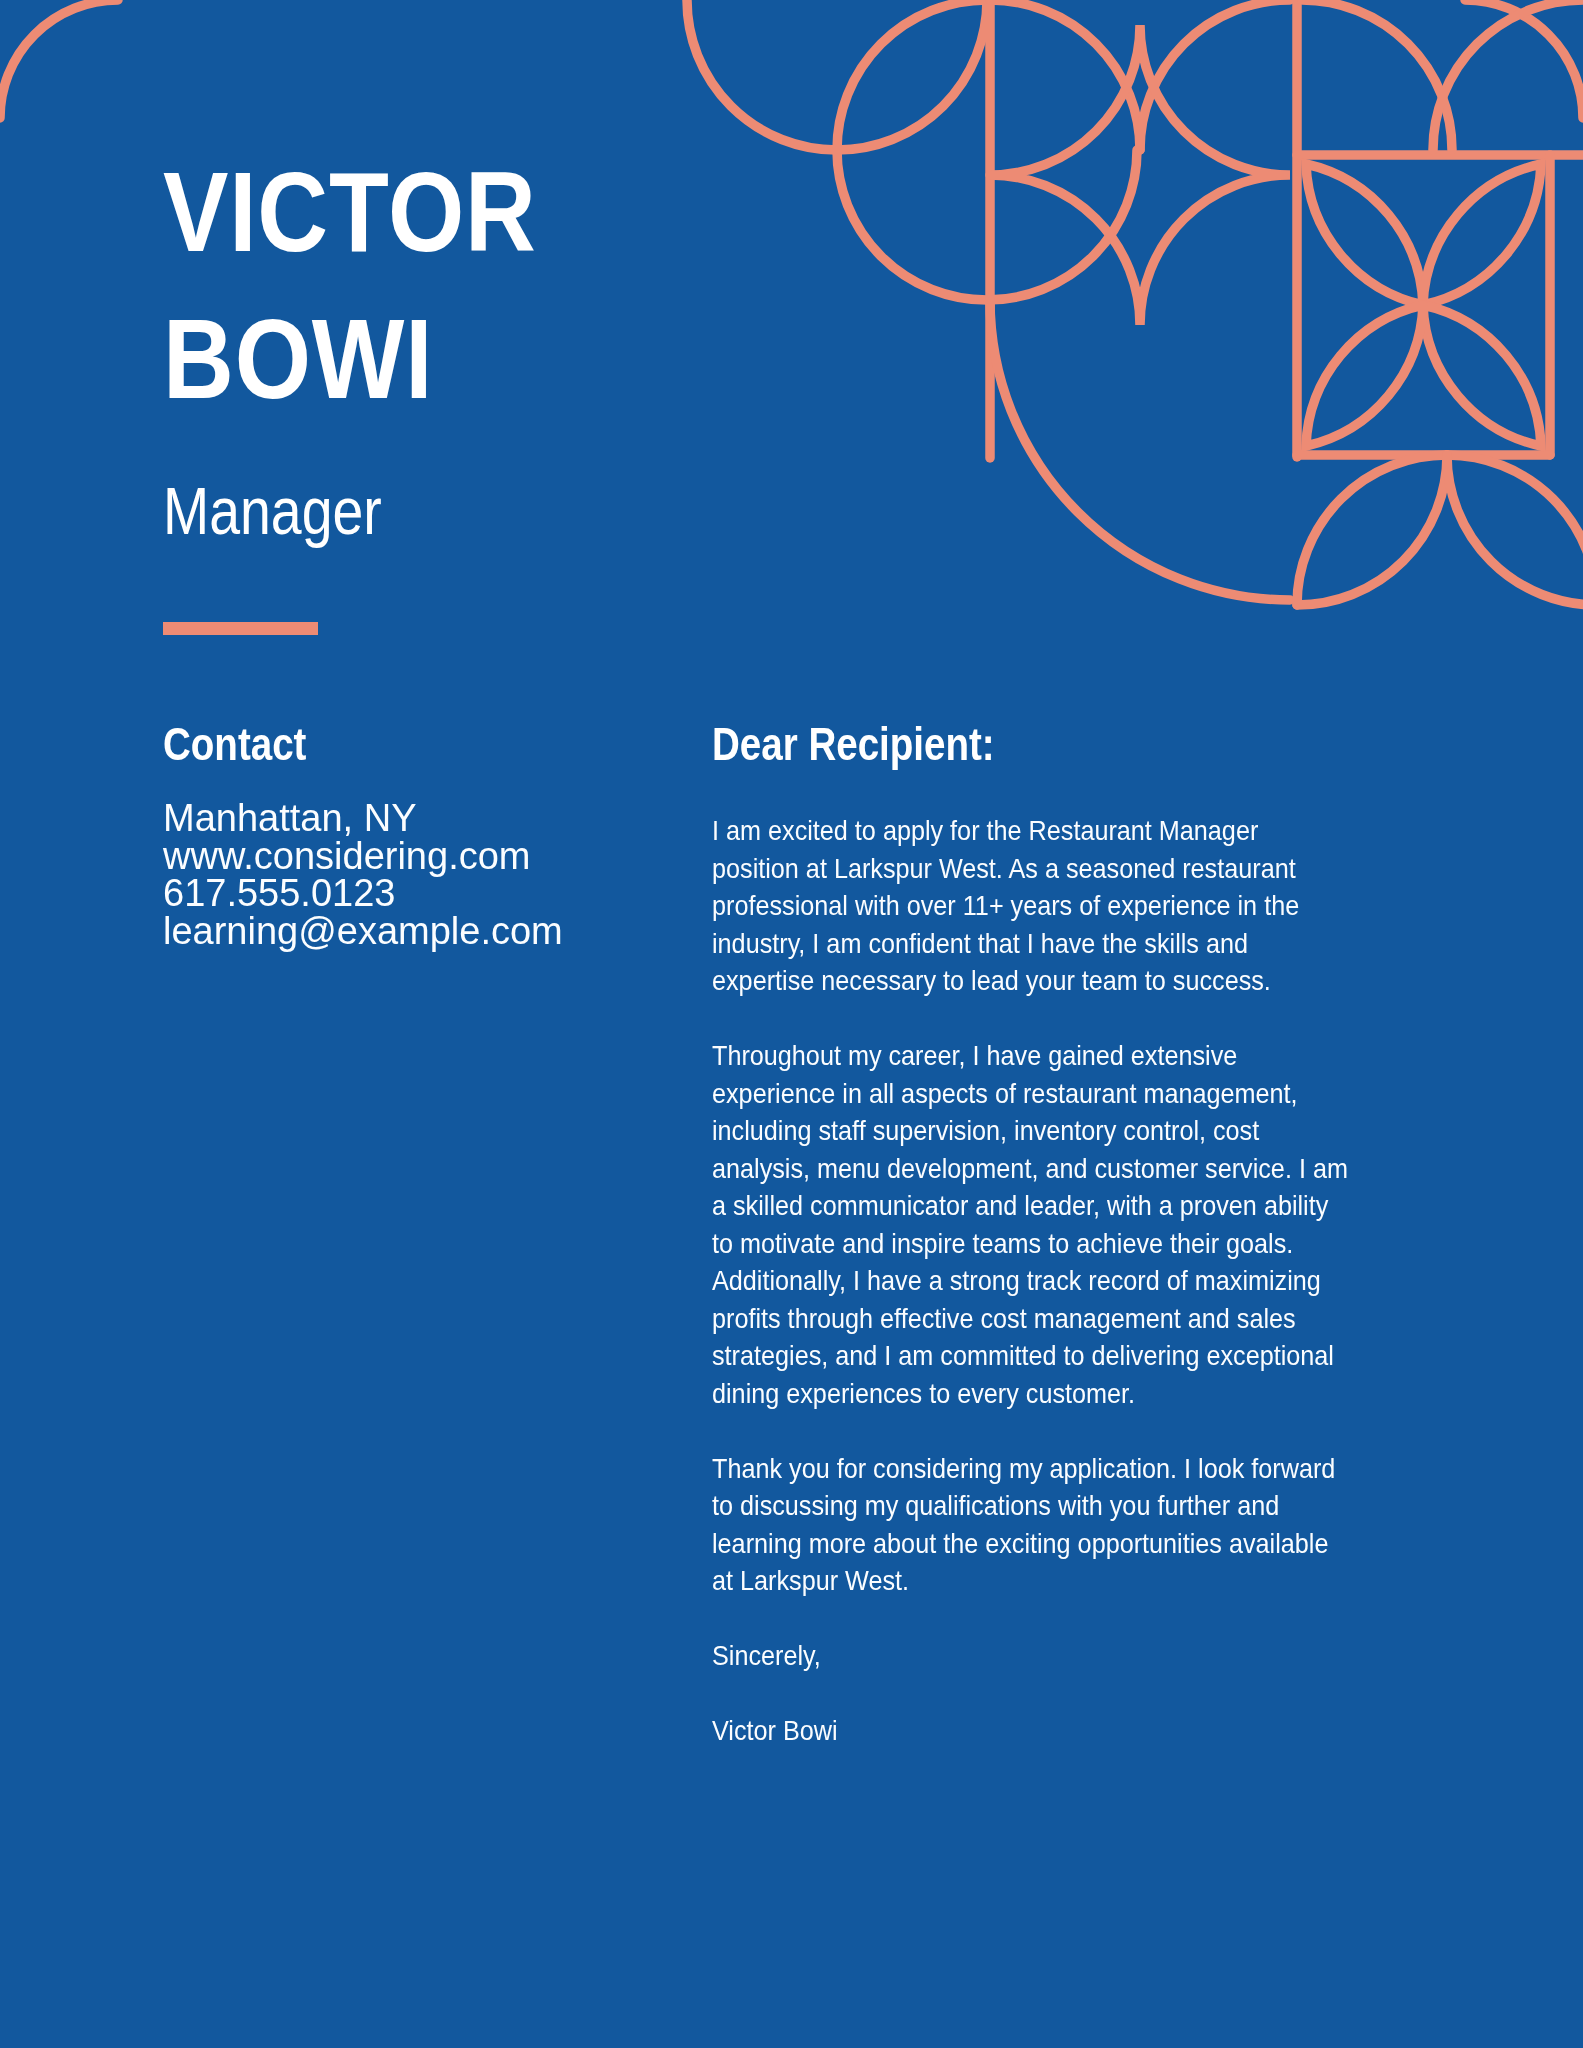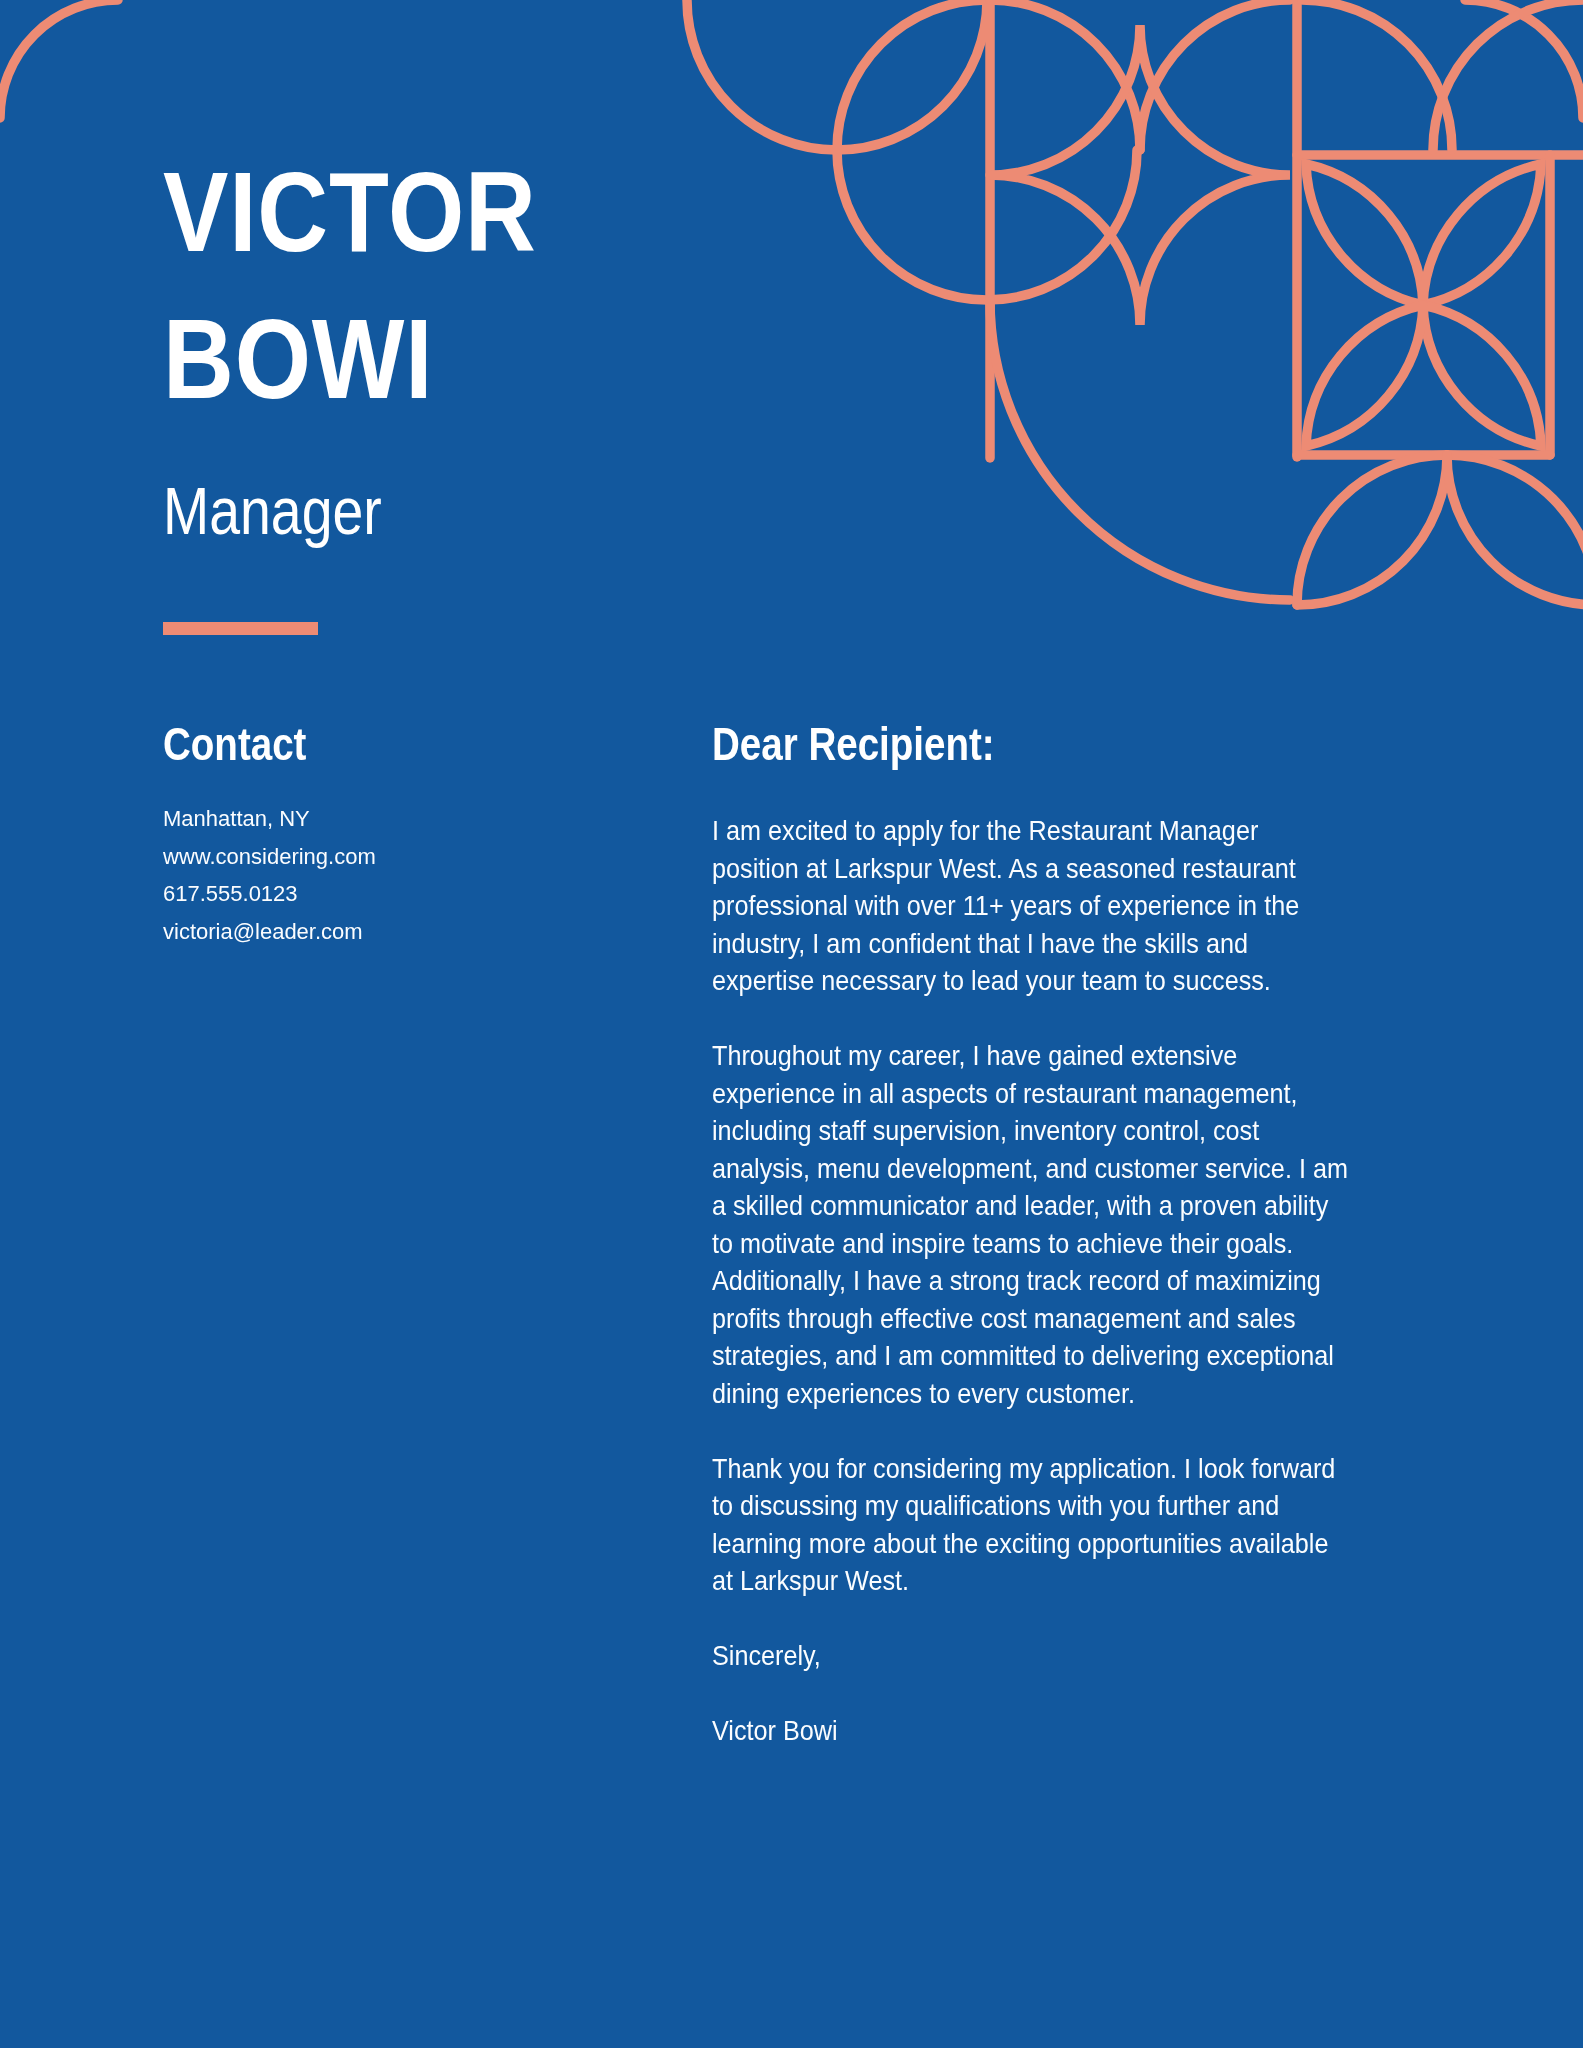--- a/index.html
+++ b/index.html
@@ -28,21 +28,21 @@
     left:163px;top:622px;width:155px;height:13px;background:#ED8B74;
   }
   .section-heading{
     color:#FFFFFF;font-weight:bold;font-size:47px;line-height:1;
     transform:scaleX(0.82);transform-origin:0 0;white-space:nowrap;
   }
   .contact-heading{left:163px;top:720px;}
   .salutation{left:712px;top:720px;}
   .contact-lines{
     left:163px;top:800px;
-    color:#FBFDFF;font-size:22px;line-height:37.5px;white-space:nowrap;
+    color:#FBFDFF;font-size:38px;line-height:37.5px;white-space:nowrap;
   }
   .letter-body{
     left:712px;top:812px;width:740px;
     color:#FBFDFF;font-size:28px;line-height:37.5px;
     transform:scaleX(0.90);transform-origin:0 0;
   }
   .letter-body p{
     margin:0 0 37.5px 0;white-space:pre-line;
   }
   .letter-body p.signature{margin-bottom:0;}
@@ -93,21 +93,21 @@
   <div>BOWI</div>
 </div>
 <div class="abs job-title">Manager</div>
 <div class="abs divider"></div>
 
 <div class="abs section-heading contact-heading">Contact</div>
 <div class="abs contact-lines">
   <div>Manhattan, NY</div>
   <div>www.considering.com</div>
   <div>617.555.0123</div>
-  <div>victoria@leader.com</div>
+  <div>learning@example.com</div>
 </div>
 
 <div class="abs section-heading salutation">Dear Recipient:</div>
 <div class="abs letter-body">
   <p>I am excited to apply for the Restaurant Manager
 position at Larkspur West. As a seasoned restaurant
 professional with over 11+ years of experience in the
 industry, I am confident that I have the skills and
 expertise necessary to lead your team to success.</p>
   <p>Throughout my career, I have gained extensive

